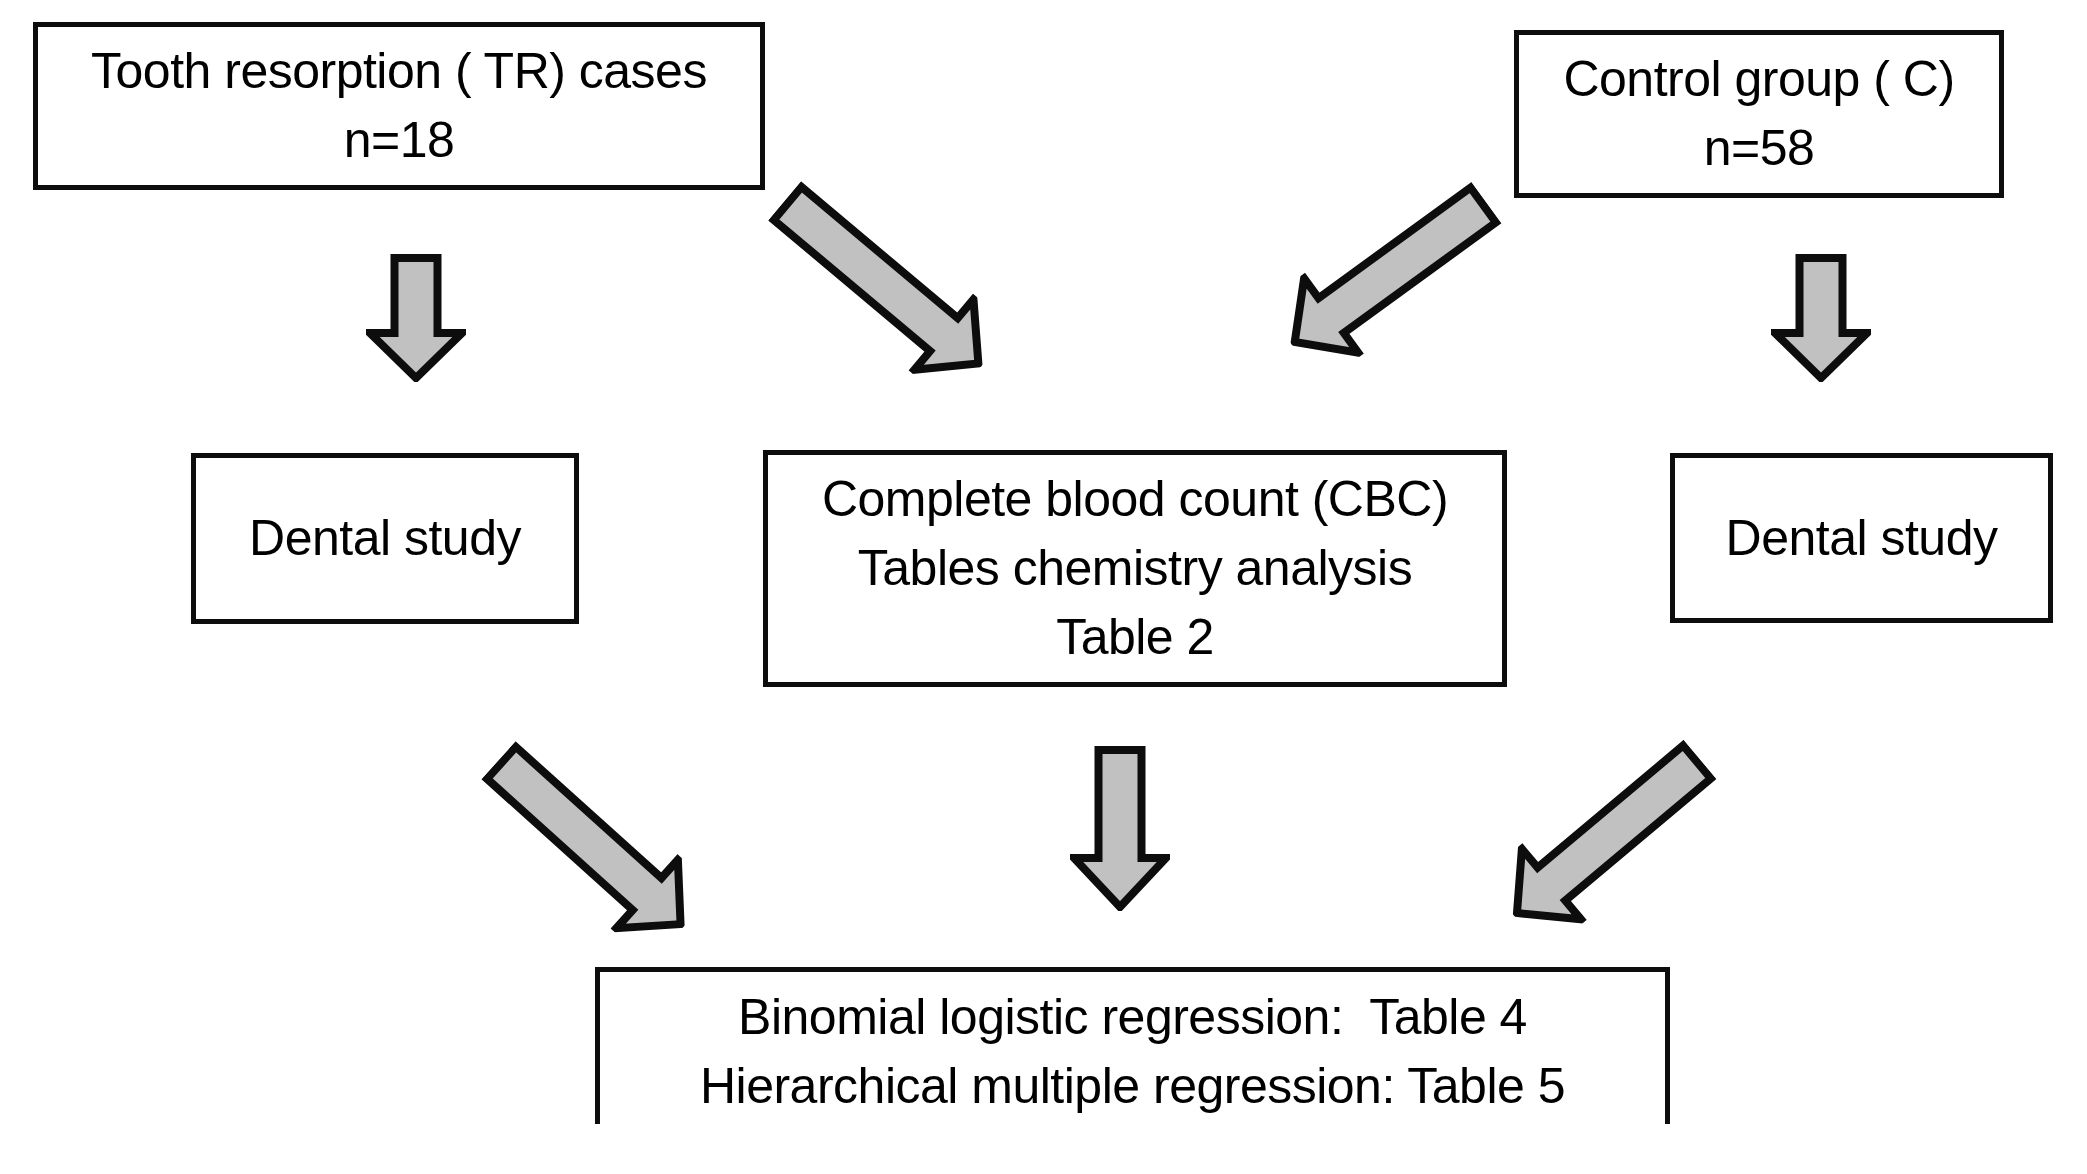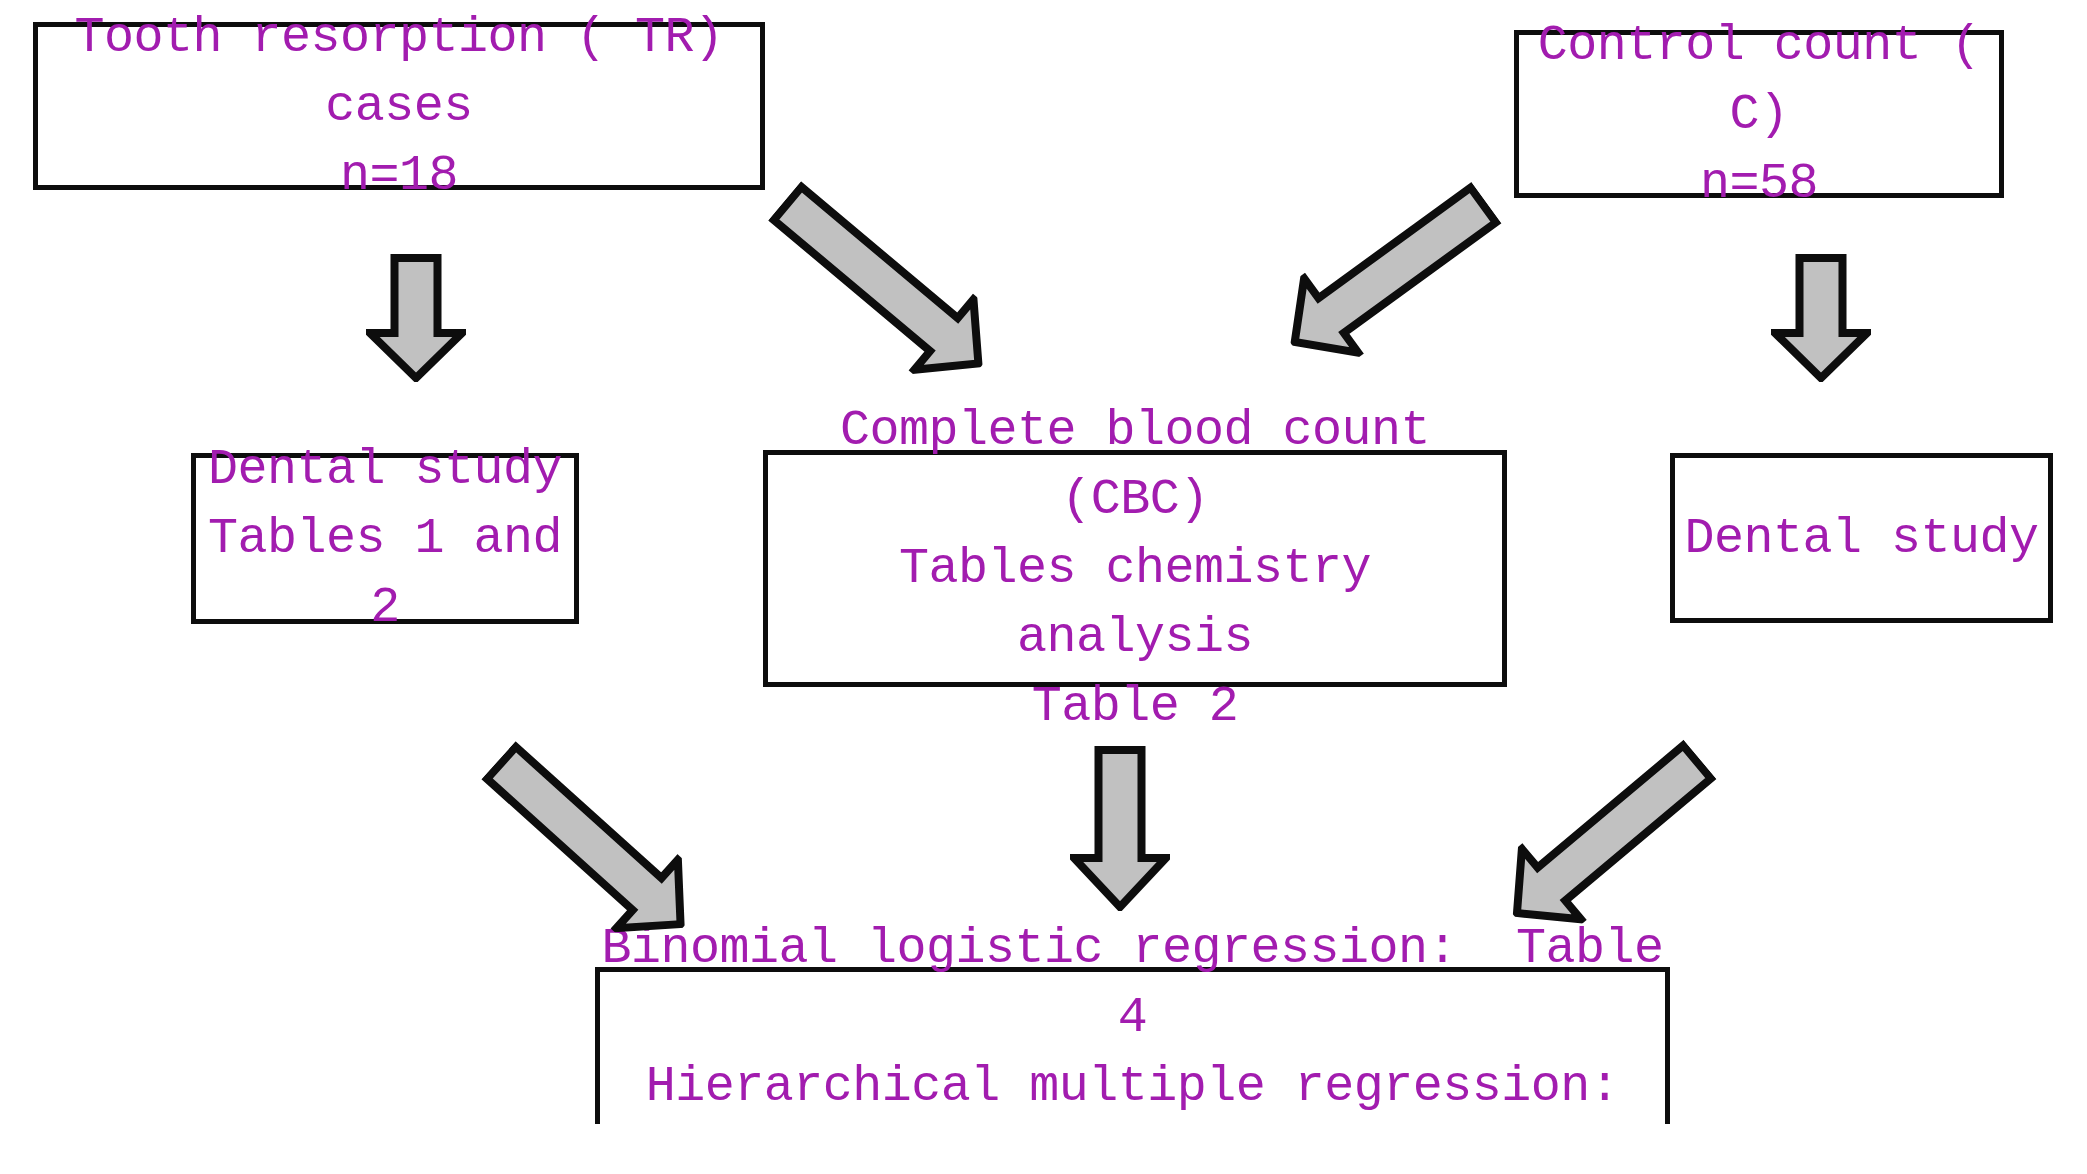--- a/index.html
+++ b/index.html
@@ -1,22 +1,22 @@
 <!DOCTYPE html>
 <html><head>
 <meta charset="utf-8">
 <style>
   html, body { margin: 0; padding: 0; background: #ffffff; }
   #canvas {
     position: relative;
     width: 2087px;
     height: 1124px;
     background: #ffffff;
-    font-family: Liberation Mono, monospace;
-    color: #a21caf;
+    font-family: Liberation Sans, sans-serif;
+    color: #000000;
     overflow: hidden;
   }
   .node {
     position: absolute;
     box-sizing: border-box;
     background: #ffffff;
     border: 5px solid #0d0d0d;
     display: flex;
     flex-direction: column;
     justify-content: center;
@@ -53,27 +53,26 @@
 <body>
 
 <div id="canvas">
 
   <div class="node" id="box-tr">
     <div class="node-line">Tooth resorption ( TR) cases</div>
     <div class="node-line">n=18</div>
   </div>
 
   <div class="node" id="box-control">
-    <div class="node-line">Control count ( C)</div>
+    <div class="node-line">Control group ( C)</div>
     <div class="node-line">n=58</div>
   </div>
 
   <div class="node" id="box-dental-tr">
     <div class="node-line">Dental study</div>
-    <div class="node-line">Tables 1 and 2</div>
   </div>
 
   <div class="node" id="box-cbc">
     <div class="node-line">Complete blood count (CBC)</div>
     <div class="node-line">Tables chemistry analysis</div>
     <div class="node-line">Table 2</div>
   </div>
 
   <div class="node" id="box-dental-c">
     <div class="node-line">Dental study</div>

